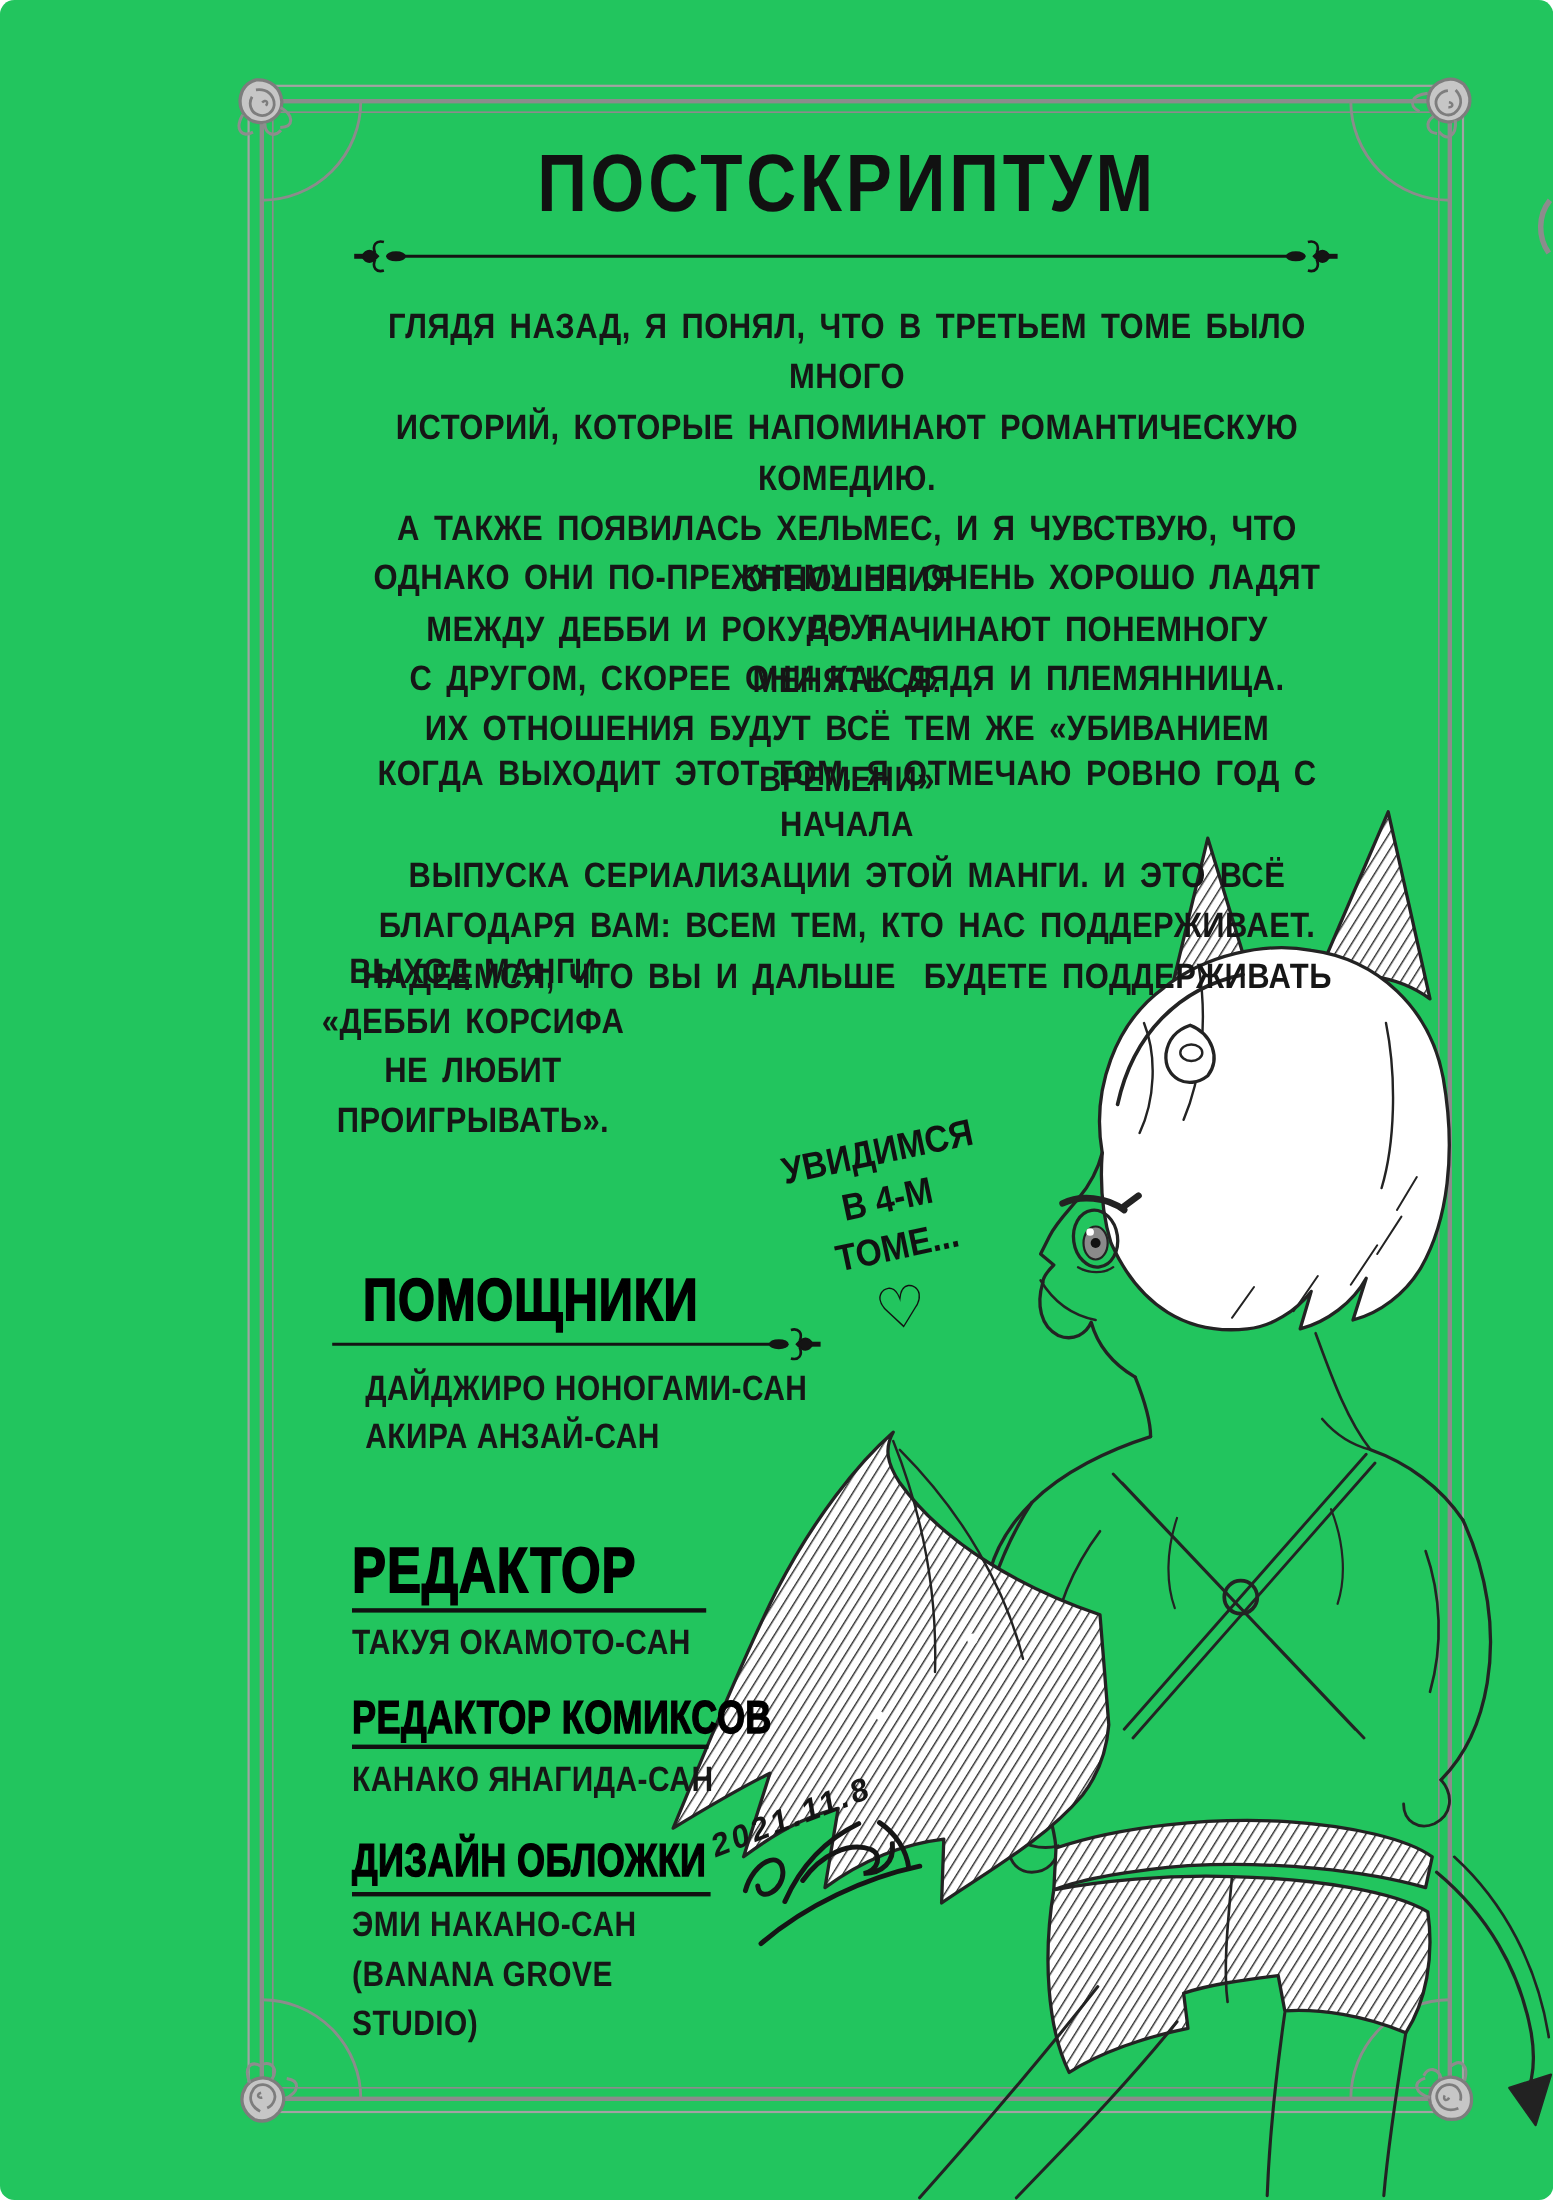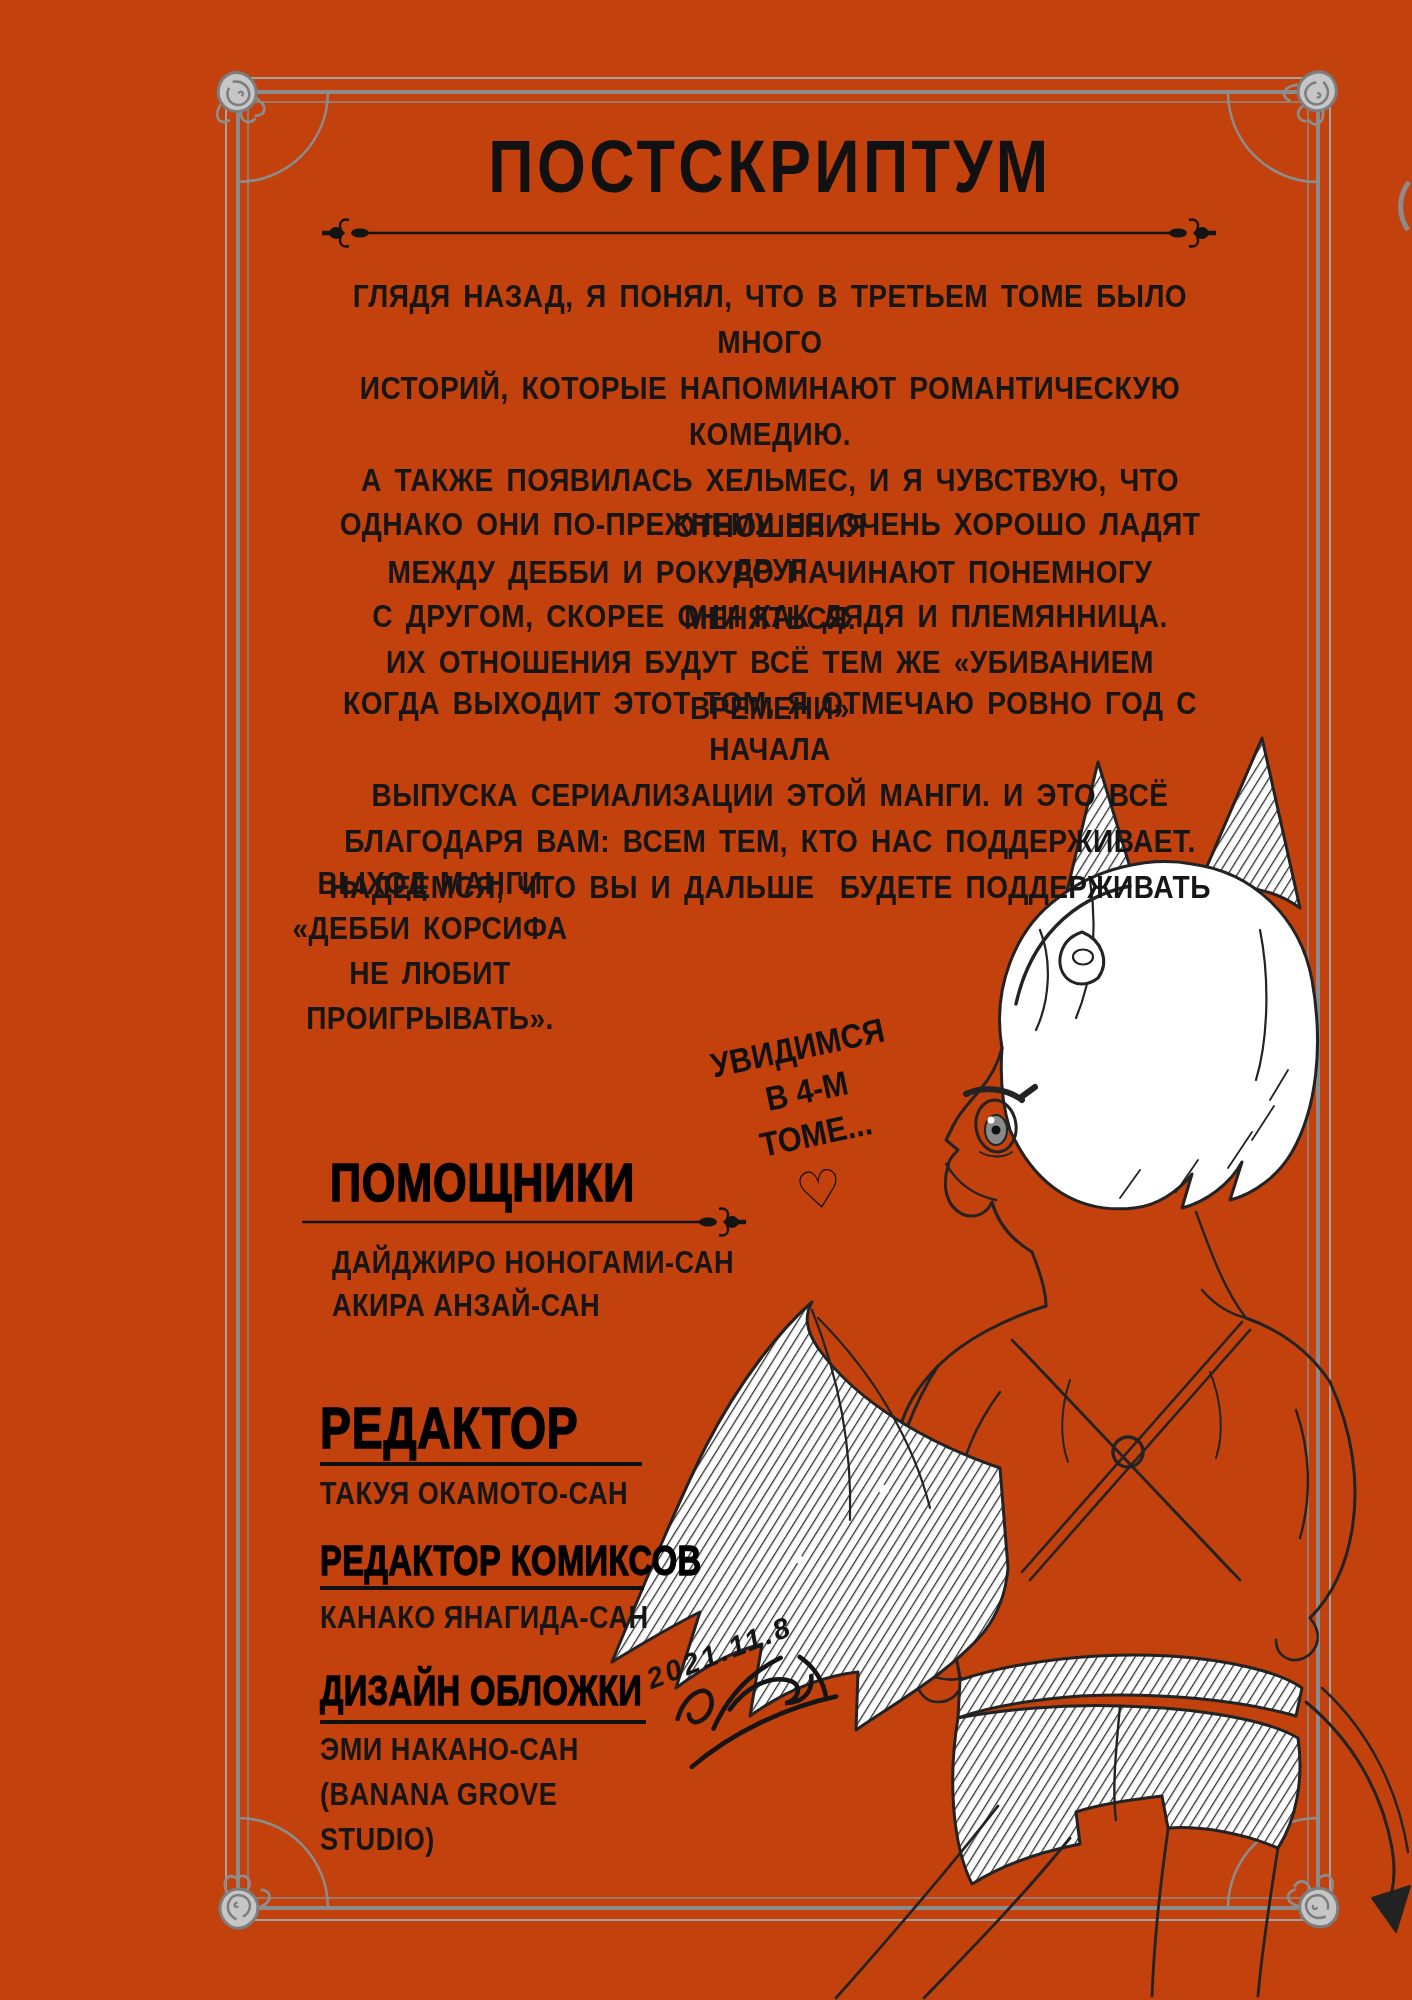--- a/index.html
+++ b/index.html
@@ -1,17 +1,17 @@
 <!DOCTYPE html>
 <html><head>
 <meta charset="utf-8">
 <style>
   html,body{margin:0;padding:0;background:#fff;}
-  #page{position:relative;width:1412px;height:2000px;background:#c2410c;overflow:hidden;
-        font-family:"Liberation Sans",sans-serif;color:#161616;}
+  #page{position:relative;width:1412px;height:2000px;background:#22c55e;overflow:hidden;
+        font-family:"Liberation Sans",sans-serif;color:#161616;border-radius:13px;}
   #page svg.layer{position:absolute;left:0;top:0;}
   .abs{position:absolute;}
   .txt{font-weight:bold;font-size:32px;line-height:46px;letter-spacing:.5px;word-spacing:5px;
        white-space:pre-wrap;text-align:center;transform:scaleX(.88);transform-origin:50% 0;}
   .txt-left{font-weight:bold;font-size:32px;line-height:43px;letter-spacing:.5px;
        white-space:pre-wrap;text-align:left;transform:scaleX(.85);transform-origin:0 0;}
   .title{font-weight:bold;font-size:74px;line-height:78px;letter-spacing:4px;text-align:center;
        transform:scaleX(.85);transform-origin:50% 0;color:#111;}
   .h-big{font-weight:bold;font-size:54px;line-height:60px;letter-spacing:1px;color:#000;
        -webkit-text-stroke:1.6px #000;transform:scaleX(.8);transform-origin:0 0;white-space:nowrap;}

